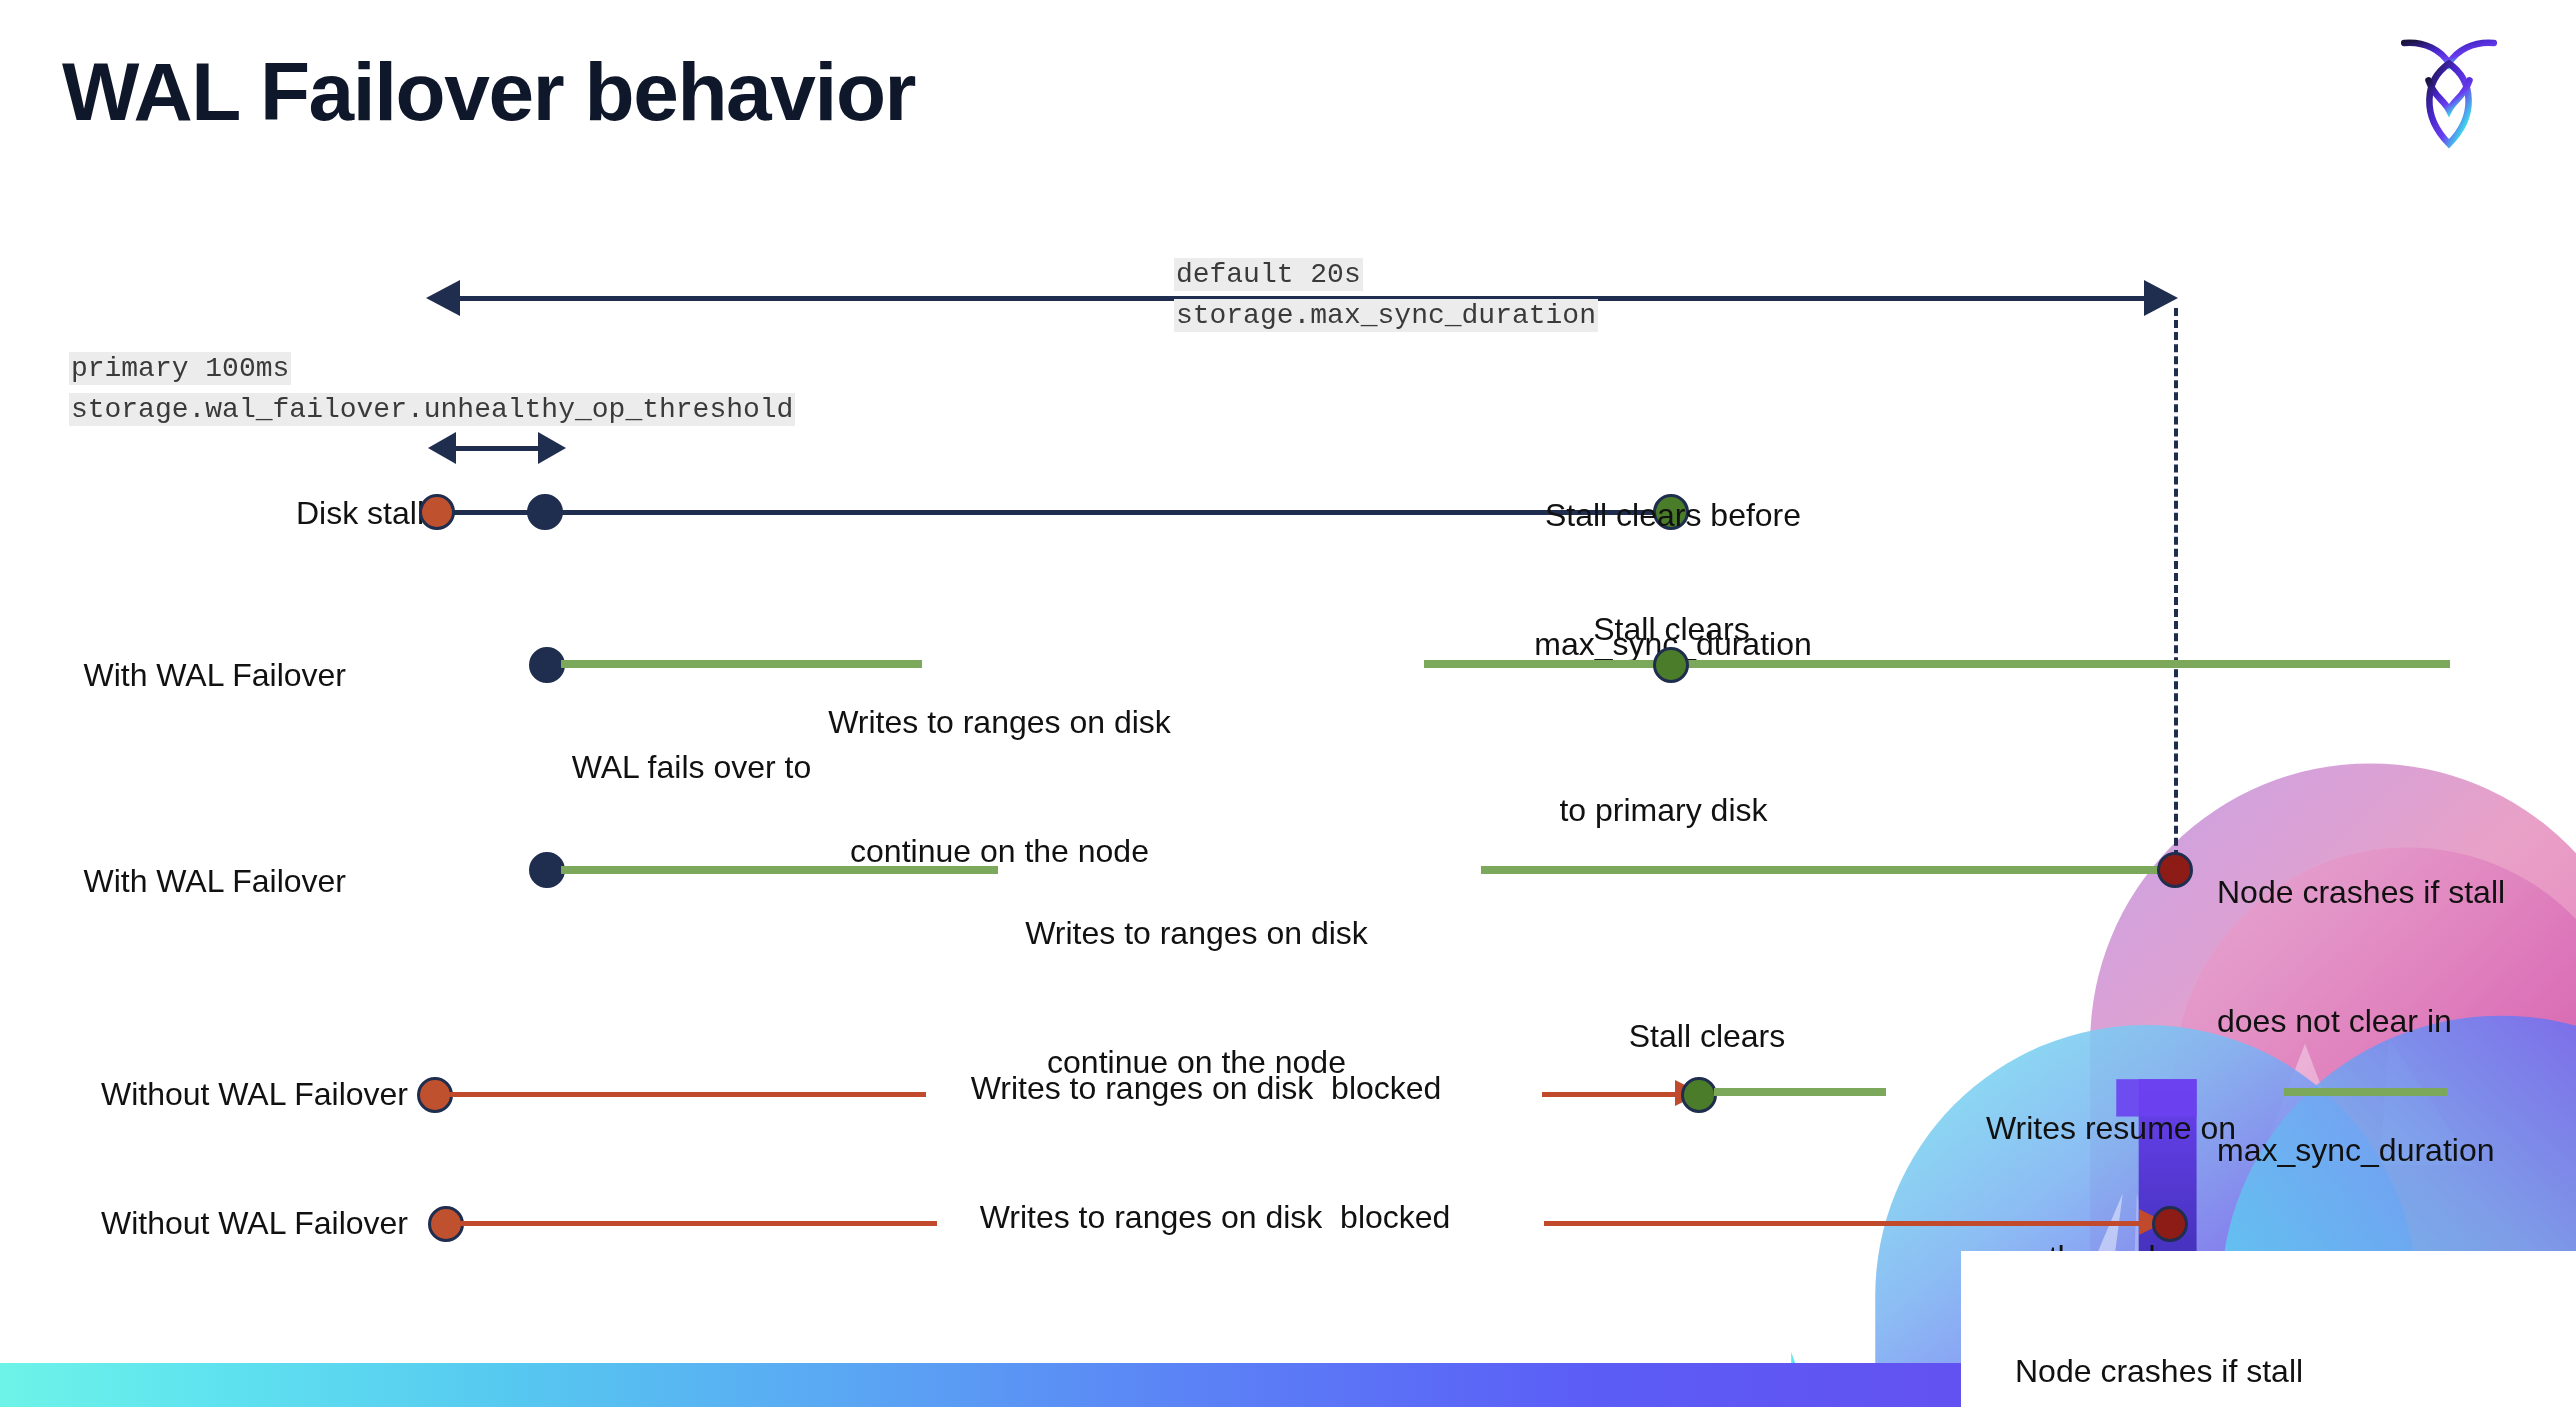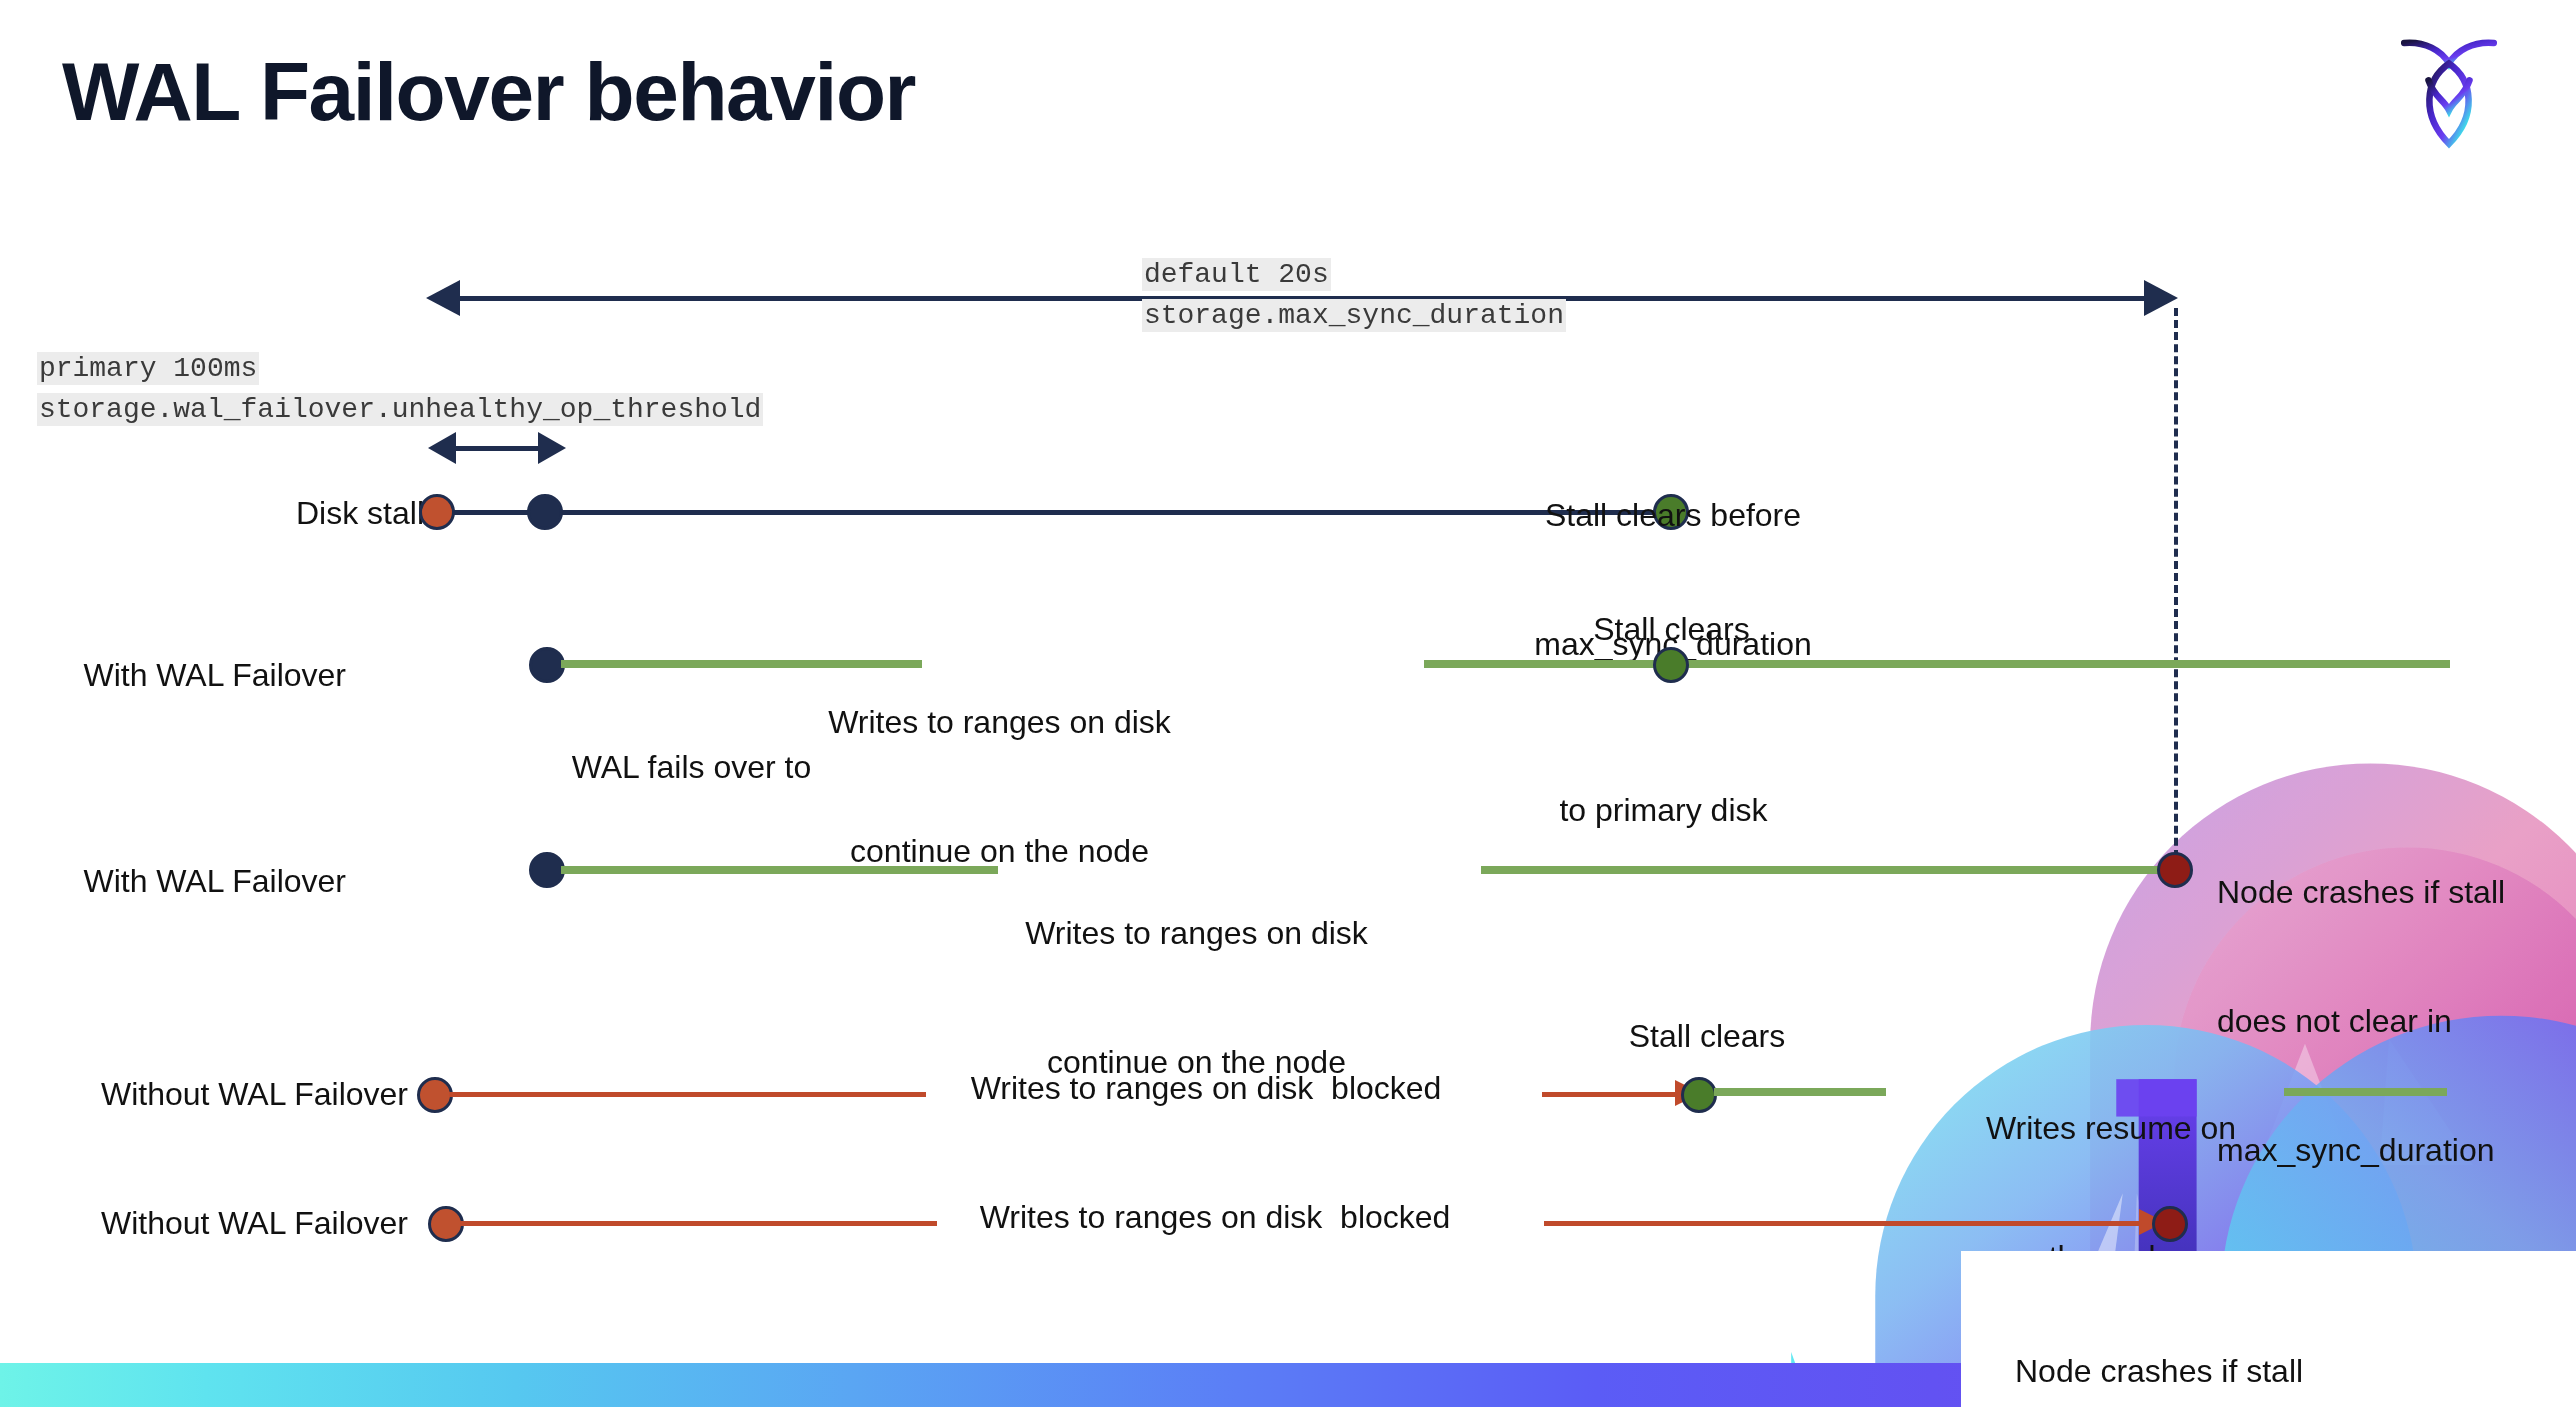--- a/index.html
+++ b/index.html
@@ -74,20 +74,21 @@
     position: absolute;
     font-family: "Liberation Mono", "DejaVu Sans Mono", monospace;
     font-size: 28px;
     line-height: 41px;
     color: #3a3a3a;
     white-space: pre;
   }
   .mono span {
     background: #ececec;
     padding: 0.9px 1.9px;
+    margin-left: 32px;
   }
 
   
   .hline {
     position: absolute;
     height: 4.7px;
     background: #1f2d4e;
   }
   .hline.green { background: #7ba85a; height: 8.4px; }
   .hline.red   { background: #c04a2b; height: 4.7px; }

